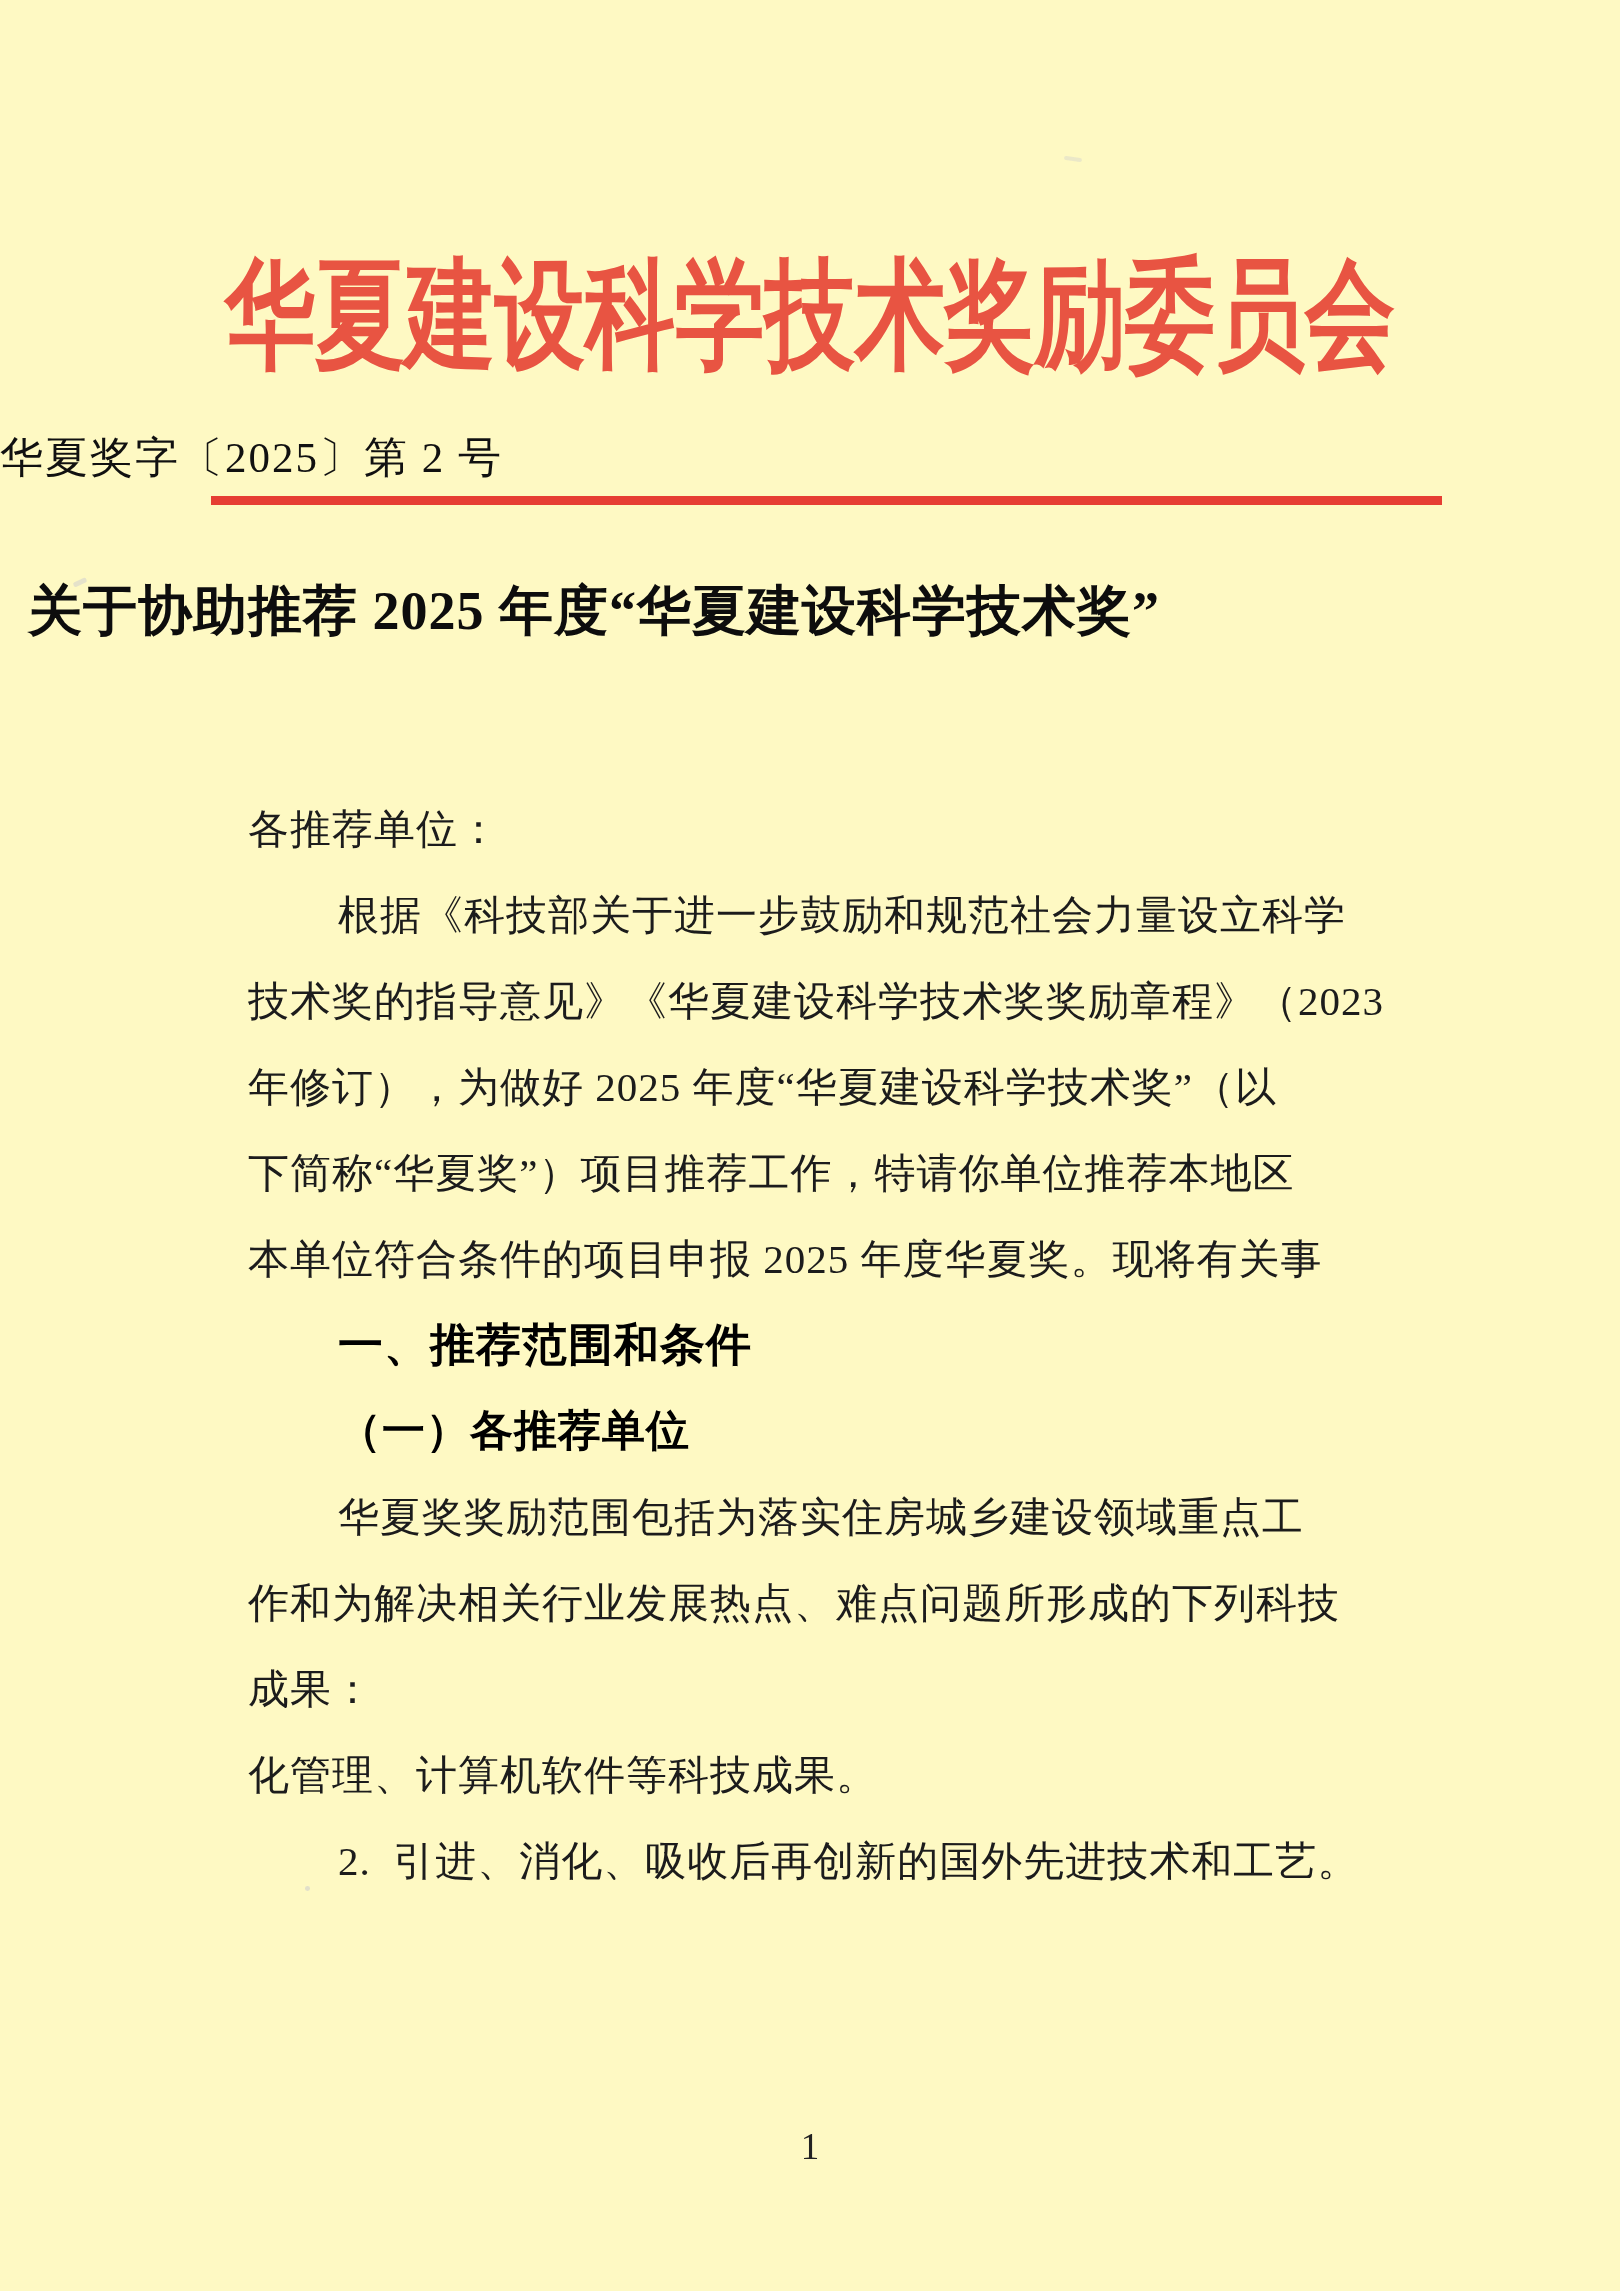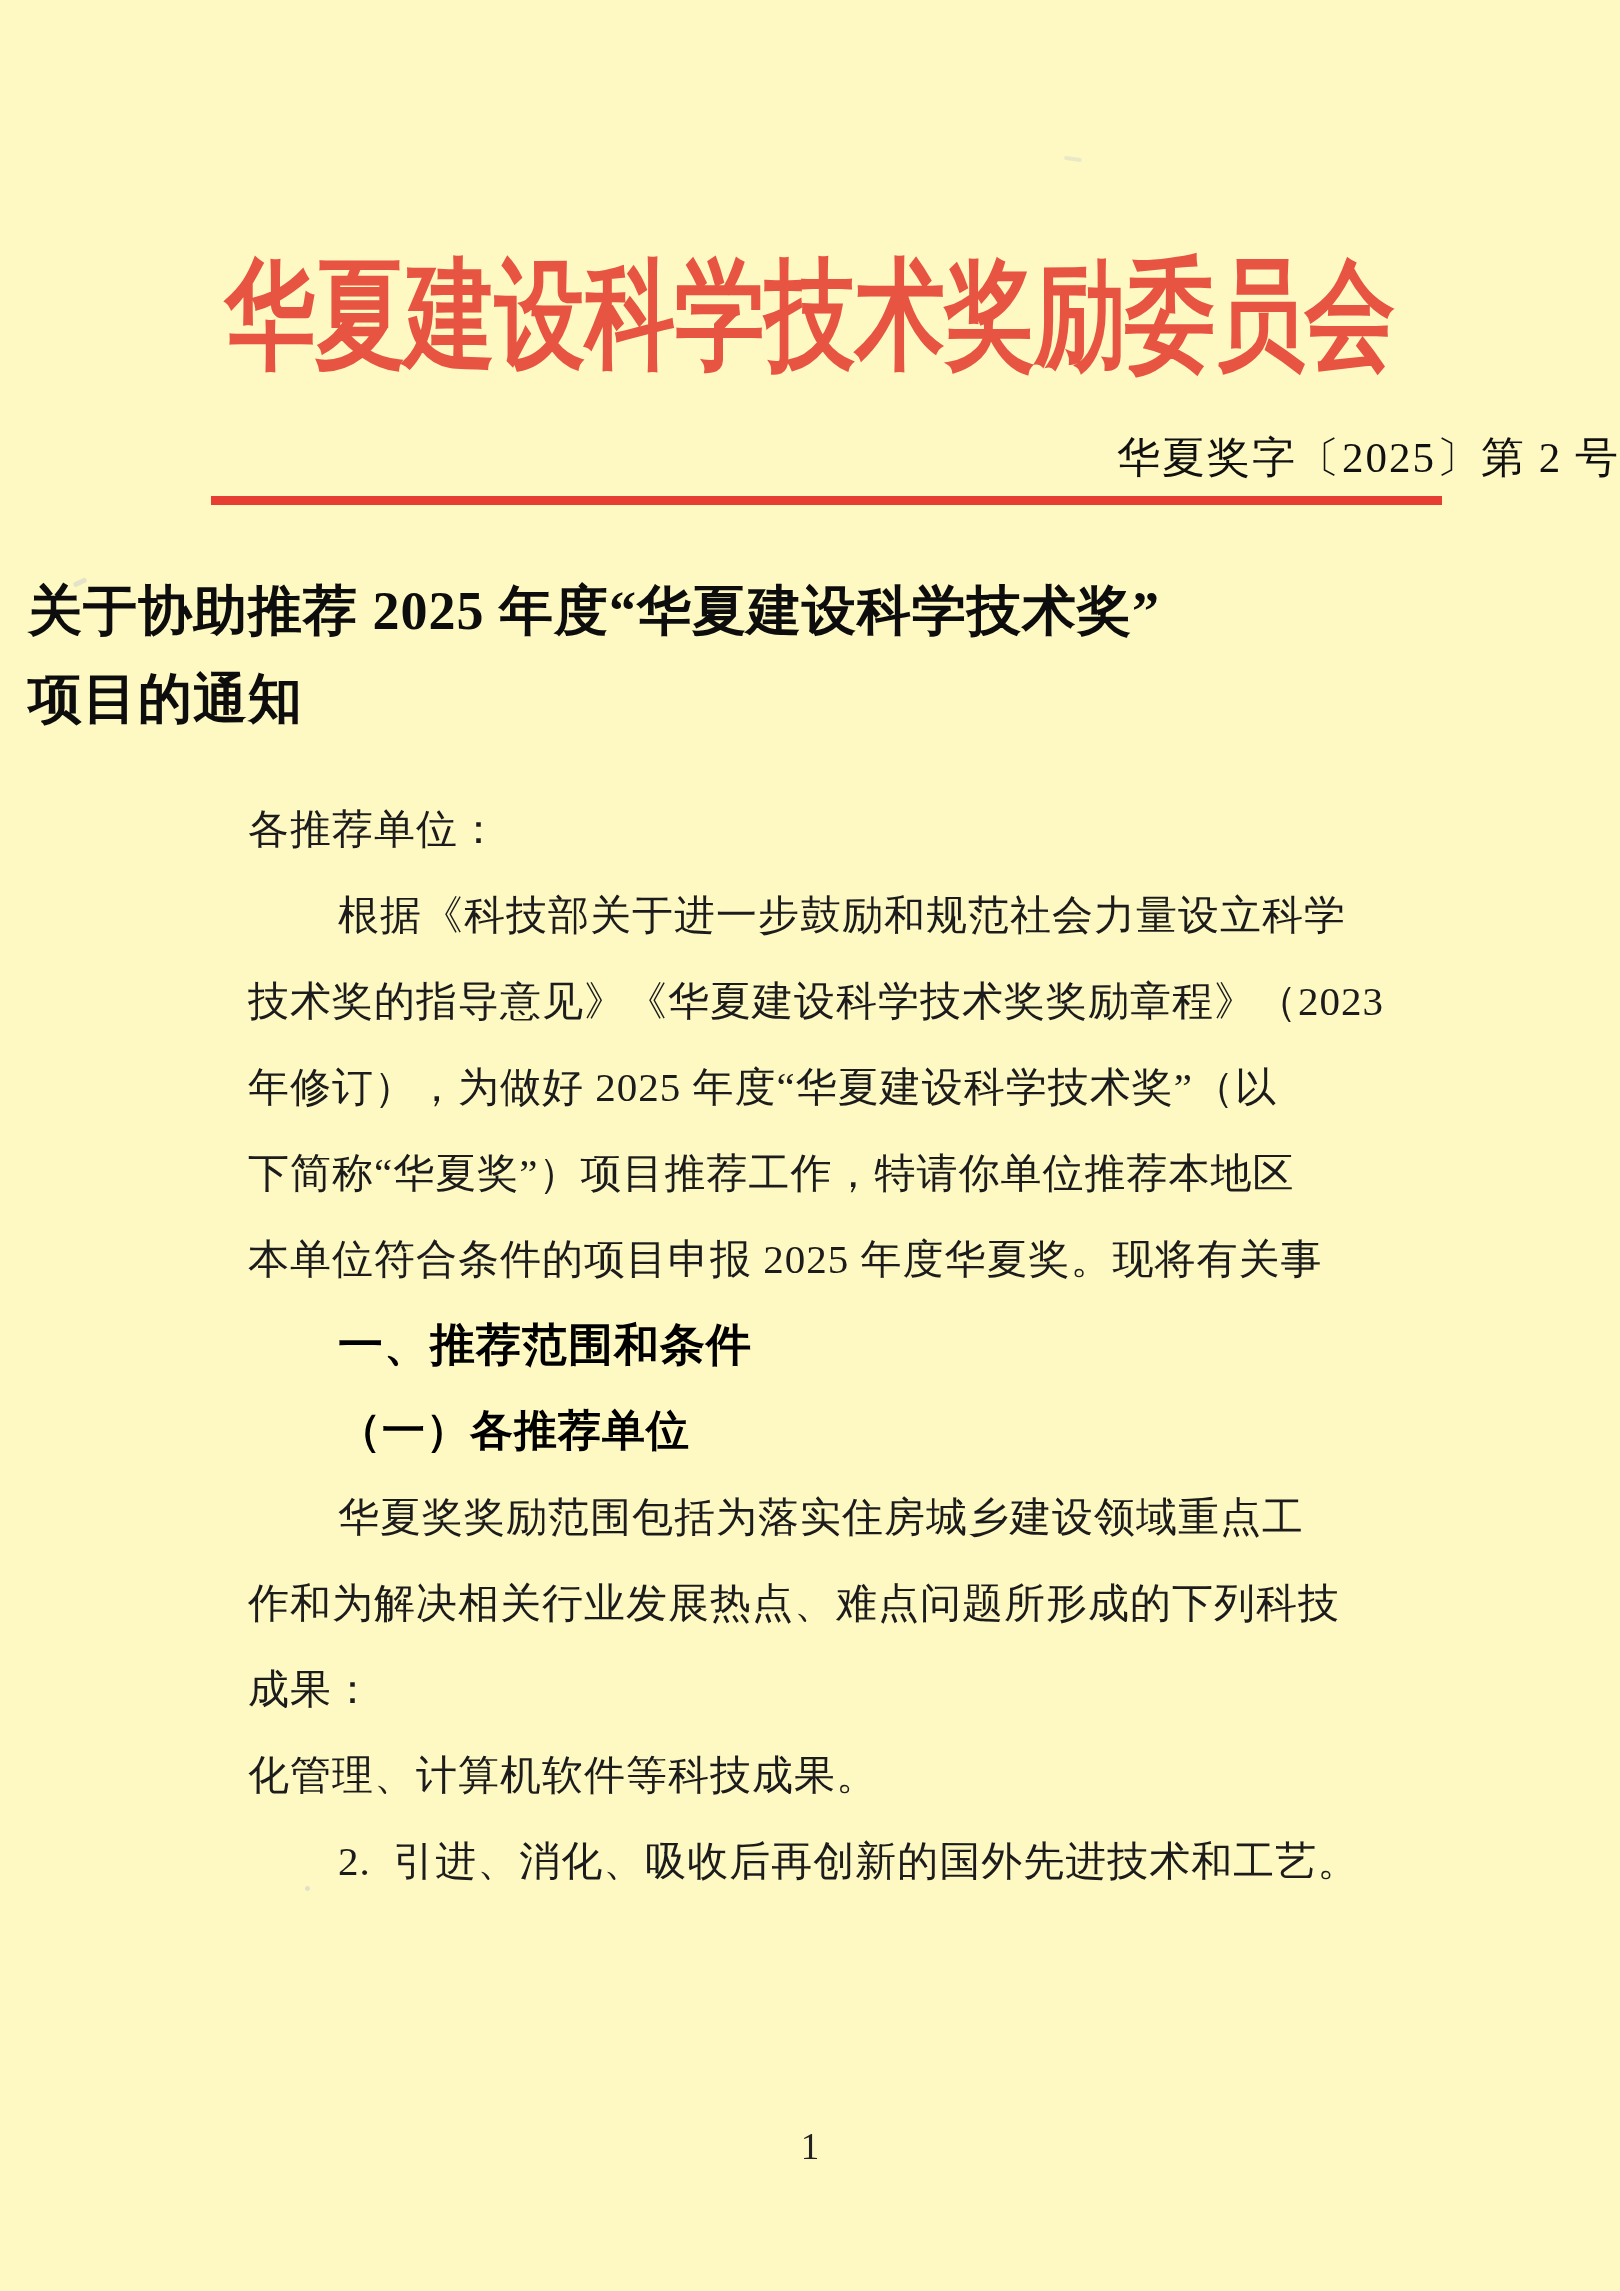--- a/index.html
+++ b/index.html
@@ -26,21 +26,21 @@
     color:var(--accent-red);
     white-space:nowrap;
     transform:scaleX(0.75);
     transform-origin:50% 50%;
     letter-spacing:0px;
     font-family:"Liberation Serif","DejaVu Serif",serif;
   }
   .doc-number{
     position:absolute;
     top:429px;left:0;width:100%;
-    text-align:right;
+    text-align:left;
     font-size:43px;
     letter-spacing:2px;
     color:#111;
     white-space:pre;
   }
   .red-rule{
     position:absolute;
     top:496px;left:211px;
     width:1231px;height:8.8px;
     background:var(--rule-red);
@@ -106,21 +106,20 @@
 <div class="page">
 
   <div class="org-title">华夏建设科学技术奖励委员会</div>
 
   <div class="doc-number">华夏奖字〔2025〕第 2 号</div>
 
   <div class="red-rule"></div>
 
   <div class="doc-title">
     <span class="t-line">关于协助推荐 2025 年度“华夏建设科学技术奖”</span><br>
-    <span class="t-line">项目的通知</span>
   </div>
 
   <div class="body-block">
     <span class="line">各推荐单位：</span>
     <span class="line indent">根据《科技部关于进一步鼓励和规范社会力量设立科学</span>
     <span class="line">技术奖的指导意见》《华夏建设科学技术奖奖励章程》（2023</span>
     <span class="line">年修订），为做好 2025 年度“华夏建设科学技术奖”（以</span>
     <span class="line">下简称“华夏奖”）项目推荐工作，特请你单位推荐本地区</span>
     <span class="line">本单位符合条件的项目申报 2025 年度华夏奖。现将有关事</span>
     <span class="line indent h1">一、推荐范围和条件</span>

